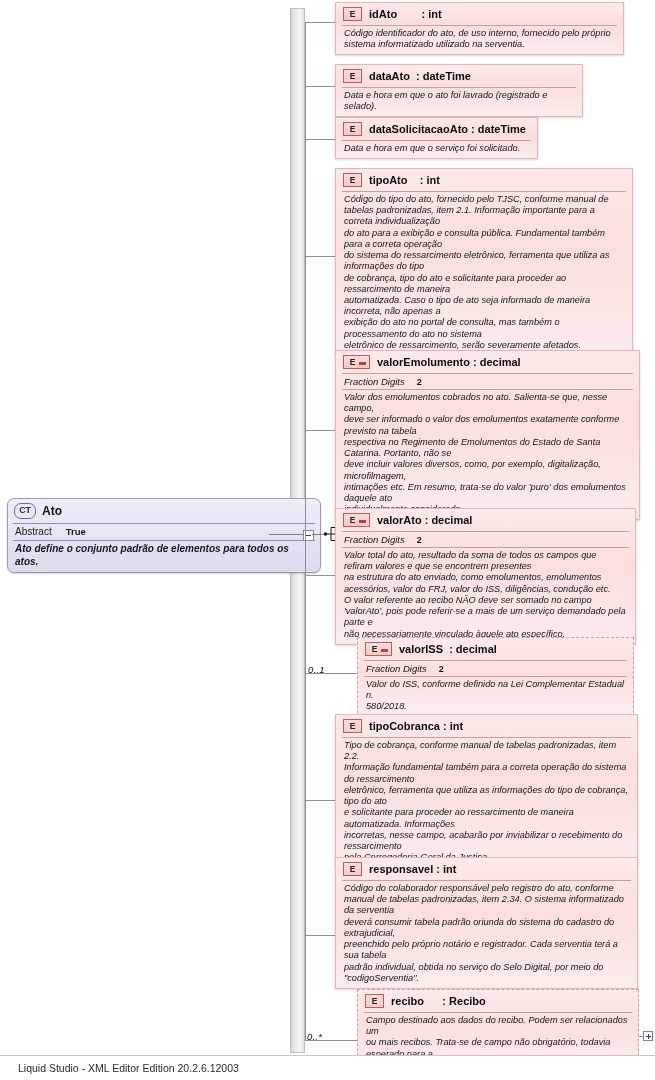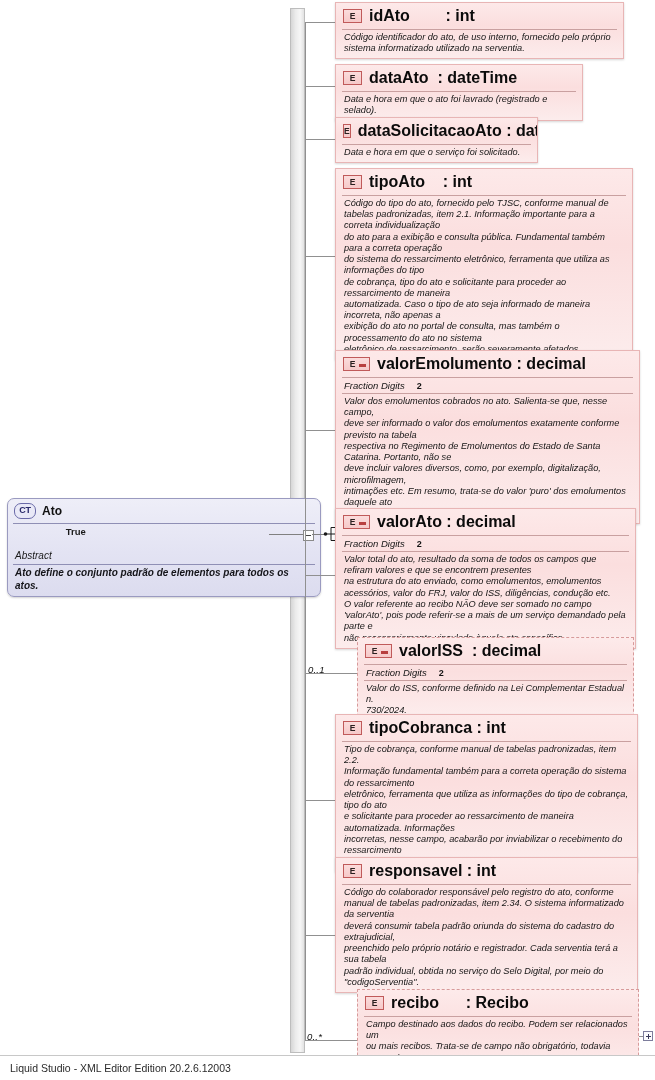--- a/index.html
+++ b/index.html
@@ -35,21 +35,21 @@
     background:#e9e9f7;
     font-size:9px;line-height:12px;text-align:center;
     color:#2a2a6a;font-weight:bold;
     letter-spacing:-.3px;
   }
   .ct-name{font-size:12px;font-weight:bold;color:#101010;}
   .ct-rowline{height:1px;background:#8f8fb5;margin:0 5px;}
   .ct-facet{
     display:flex;gap:14px;padding:2px 7px 3px 7px;font-size:10px;color:#1a1a1a;
   }
-  .ct-facet .fk{font-style:italic;margin-top:24px;}
+  .ct-facet .fk{}
   .ct-facet .fv{font-weight:bold;font-size:9.5px;}
   .ct-anno{
     padding:2px 7px 4px 7px;font-size:10px;font-style:italic;color:#15151a;
     line-height:1.25;
     font-weight:bold;
   }
 
   
   .ct-nub{
     position:absolute;left:303px;top:530px;
@@ -100,21 +100,21 @@
     background:linear-gradient(to bottom,#fbdcdc,#f6c9c9);
     box-sizing:border-box;
     display:flex;align-items:center;justify-content:center;
   }
   .el-icon span{font-size:8.5px;font-weight:bold;color:#2a2020;line-height:1;}
   .el-icon.restricted{width:27px;}
   .el-icon.restricted:after{
     content:"";position:absolute;right:3px;top:6px;width:7px;height:2.5px;background:#b83f3f;
   }
   .el-icon.restricted span{margin-right:8px;}
-  .el-name{font-size:16px;font-weight:bold;color:#0b0b0b;white-space:pre;}
+  .el-name{font-size:11px;font-weight:bold;color:#0b0b0b;white-space:pre;}
   .el-sep{height:1px;background:#c9a0a0;margin:0 6px;}
   .el-facet{
     display:flex;align-items:baseline;gap:12px;
     padding:2px 8px 2px 8px;font-size:9.5px;color:#141414;text-align:center;
   }
   .el-facet .fk{font-style:italic;}
   .el-facet .fv{font-weight:bold;font-size:9px;}
   .el-anno{
     padding:2px 8px 4px 8px;
     font-size:9.2px;font-style:italic;color:#141414;
@@ -143,21 +143,21 @@
   .plusbox:before{left:1.5px;top:4px;width:5px;height:1px;}
   .plusbox:after{left:3.5px;top:2px;width:1px;height:5px;}
 
   
   .statusbar{
     position:absolute;left:0;top:1055px;width:655px;height:25px;
     background:#ffffff;border-top:1px solid #c8c8c8;
     box-sizing:border-box;
   }
   .statusbar .txt{
-    position:absolute;left:10px;top:6px;font-size:10.5px;color:#2b2b2b;text-align:right;
+    position:absolute;left:18px;top:6px;font-size:10.5px;color:#2b2b2b;text-align:right;
   }
 </style>
 </head>
 <body>
 
 <div class="canvas">
 
   <div class="groupbar"></div>
 
   <div class="ct-box">
@@ -307,21 +307,21 @@
         </div>
       <div class="el-name">valorISS  : decimal</div>
     </div>
     <div class="el-sep"></div>
     <div class="el-facet">
       <span class="fk">Fraction Digits</span>
       <span class="fv">2</span>
     </div>
     <div class="el-sep"></div>
     <div class="el-anno">Valor do ISS, conforme definido na Lei Complementar Estadual n.
-730/2024.</div>
+580/2018.</div>
   </div>
 
   <div class="el" style="left:335px;top:714px;width:303px;">
     <div class="el-head">
       <div class="el-icon">
           <span>E</span>
         </div>
       <div class="el-name">tipoCobranca : int</div>
     </div>
     <div class="el-sep"></div>

